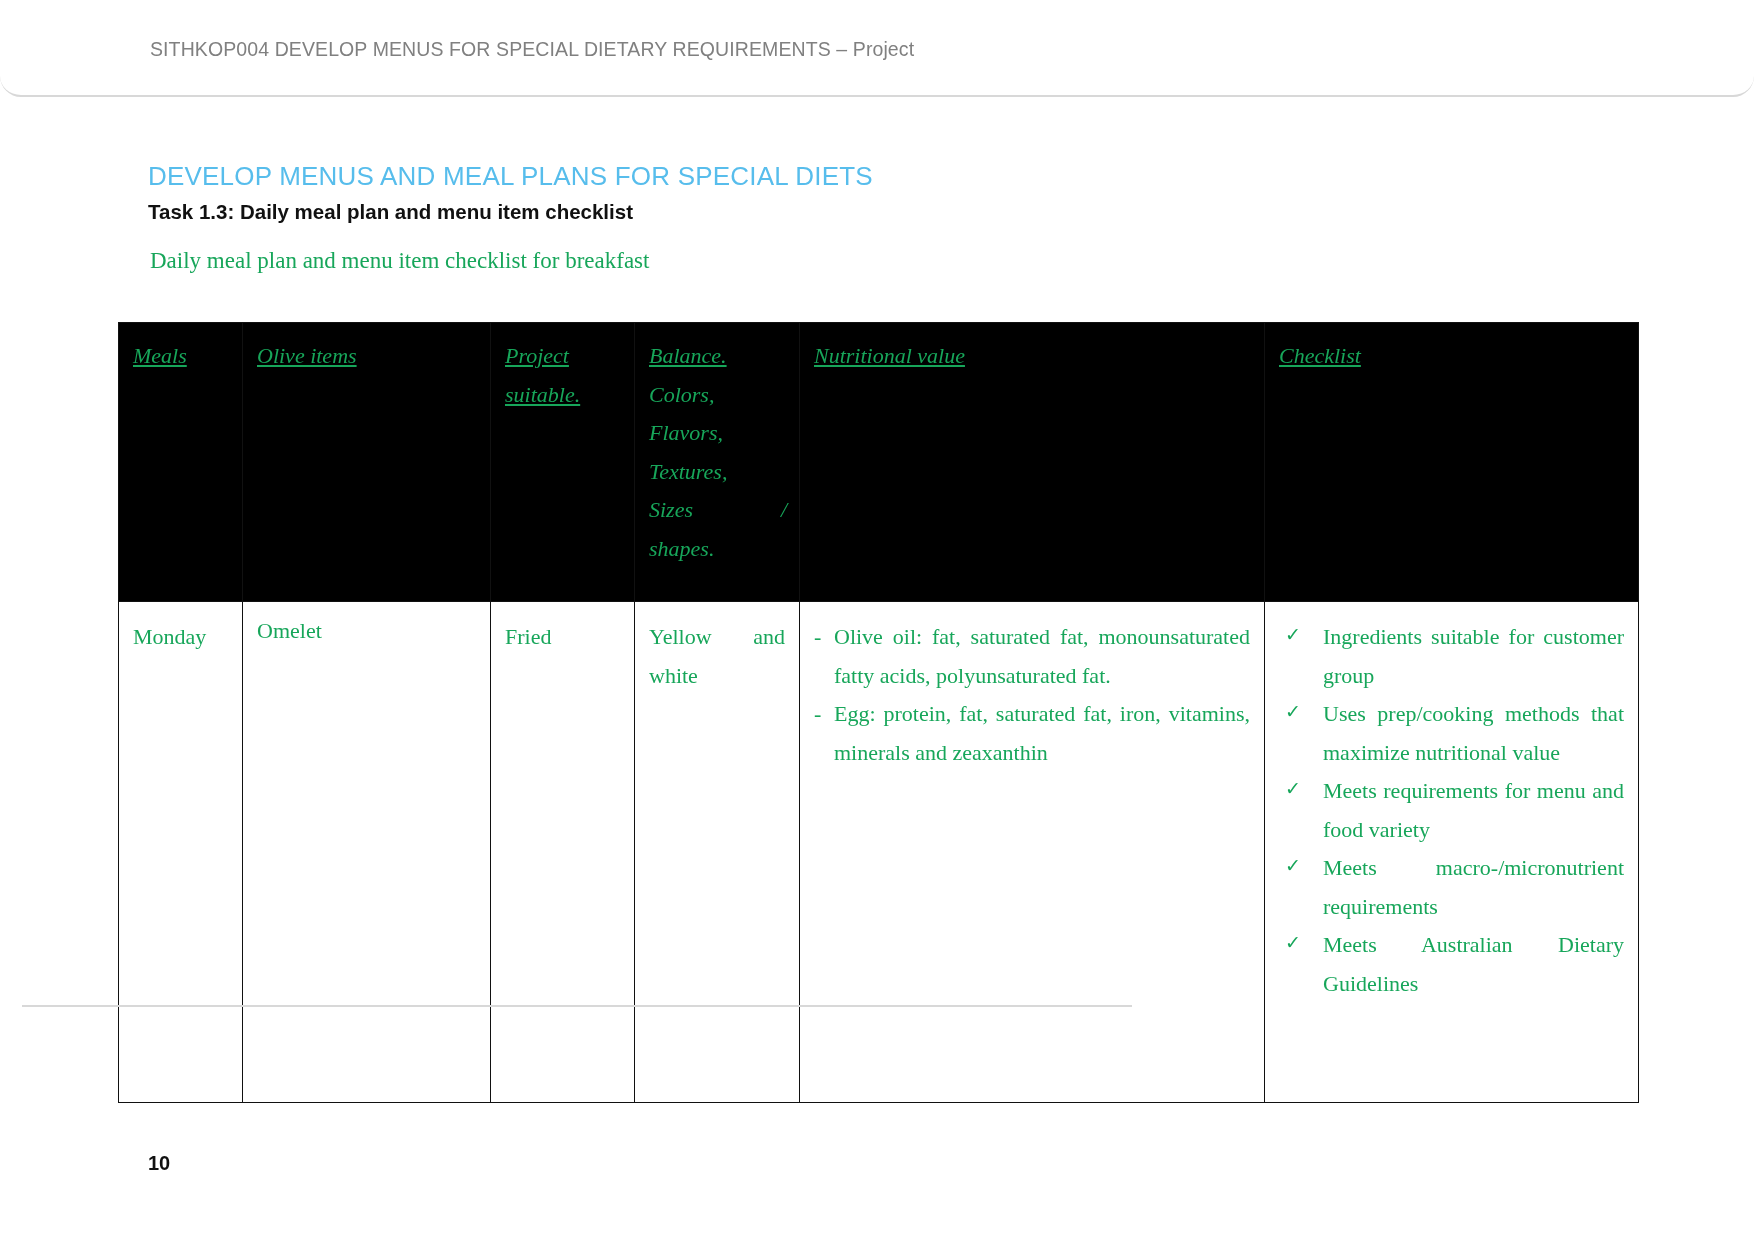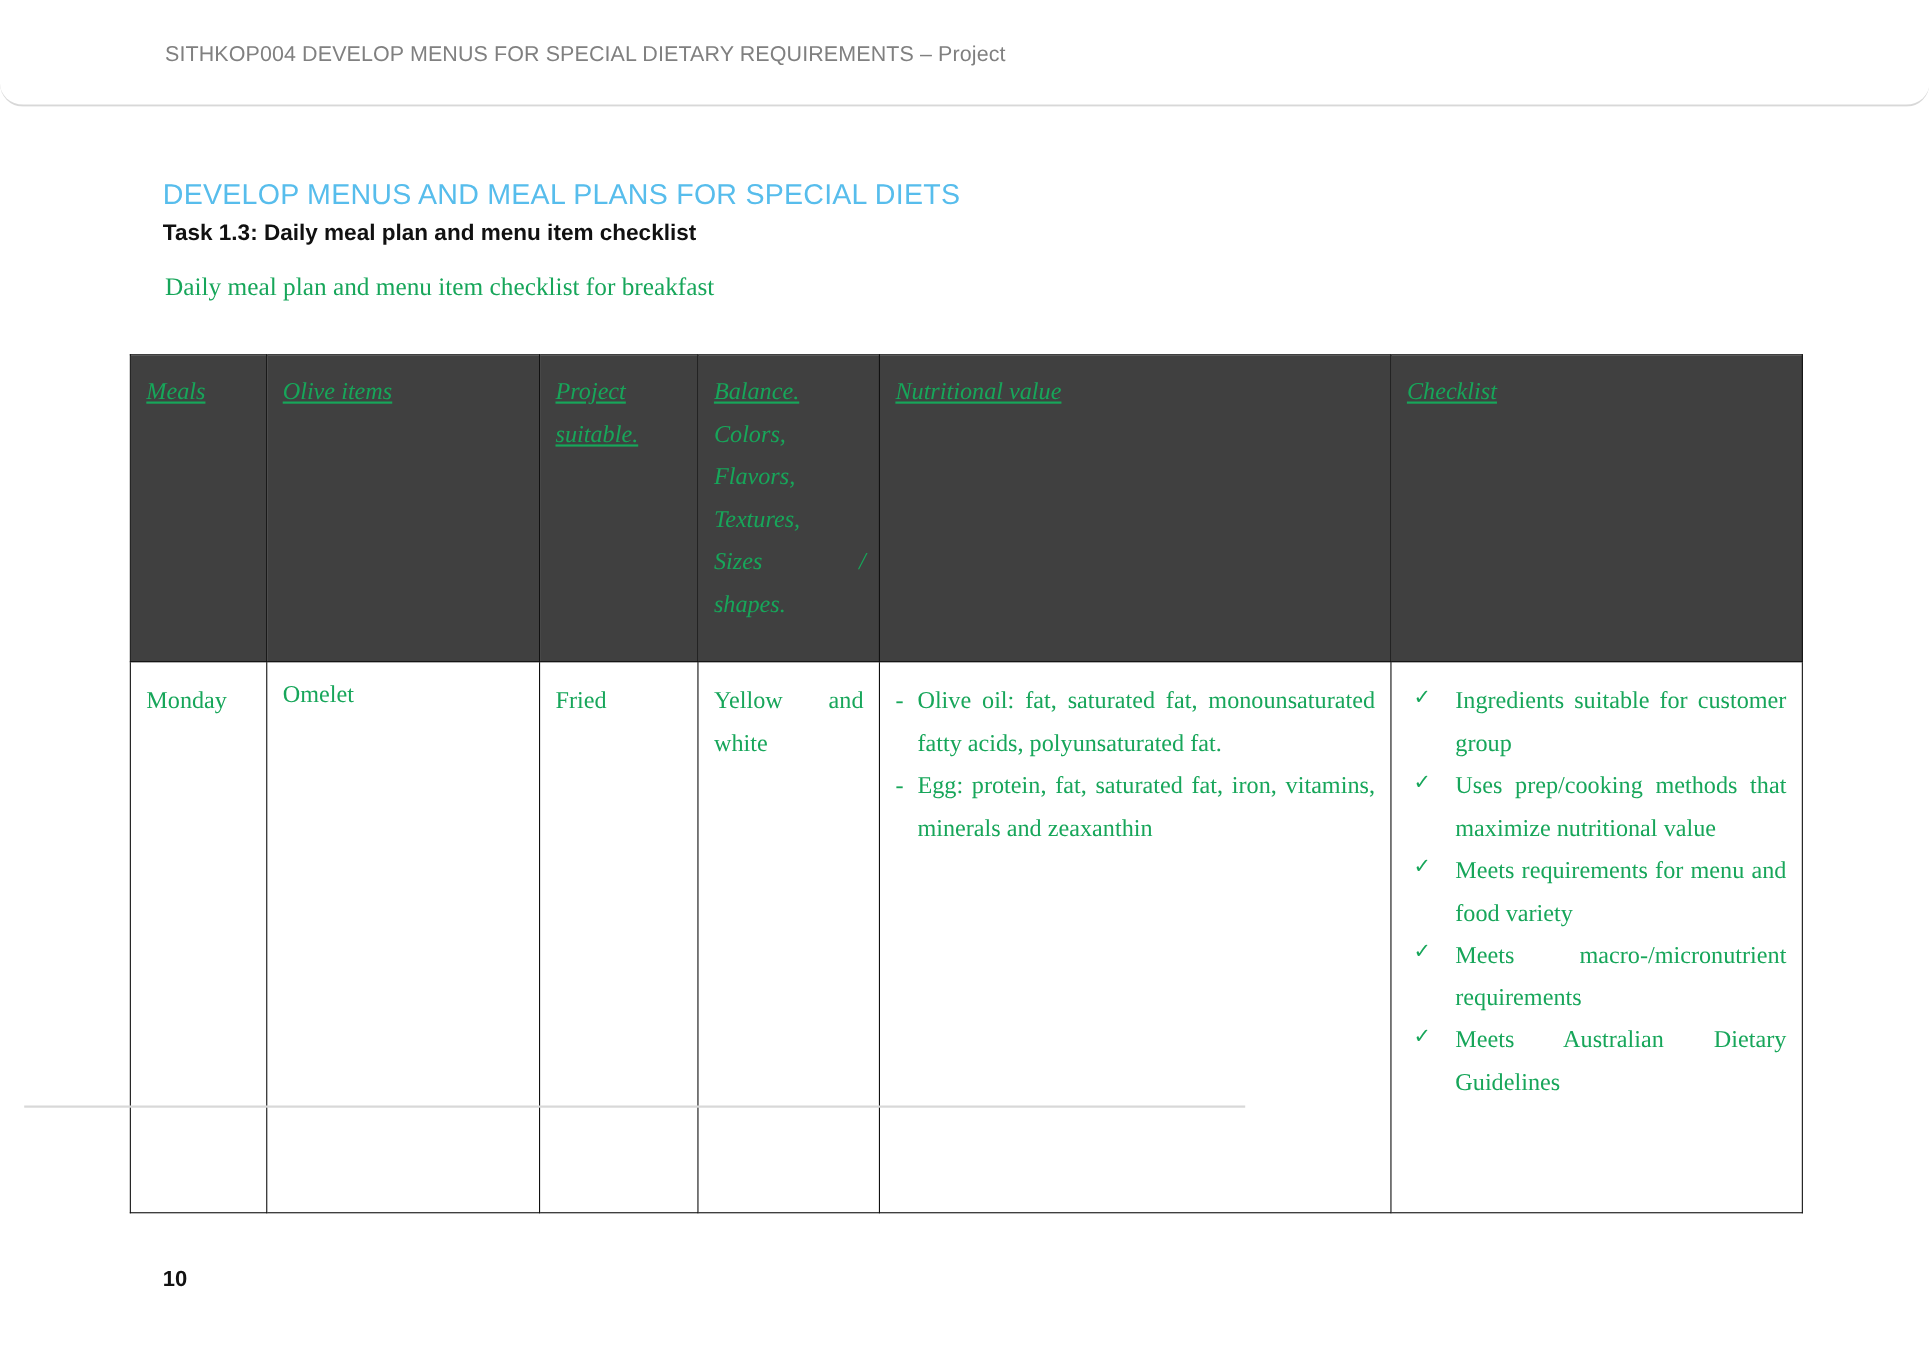--- a/index.html
+++ b/index.html
@@ -87,21 +87,21 @@
     width: 1520px;
     border-collapse: collapse;
     table-layout: fixed;
   }
   .data-table td {
     border: 1.4px solid #111111;
     vertical-align: top;
     padding: 0;
   }
   .header-row td {
-    background: #404040;
+    background: #000000;
     height: 278px;
   }
   .header-cell-inner {
     padding: 14px 12px 10px 14px;
     font-family: "Liberation Serif", serif;
     font-size: 22px;
     font-style: italic;
     color: #17a65a;
     line-height: 1.75;
   }

